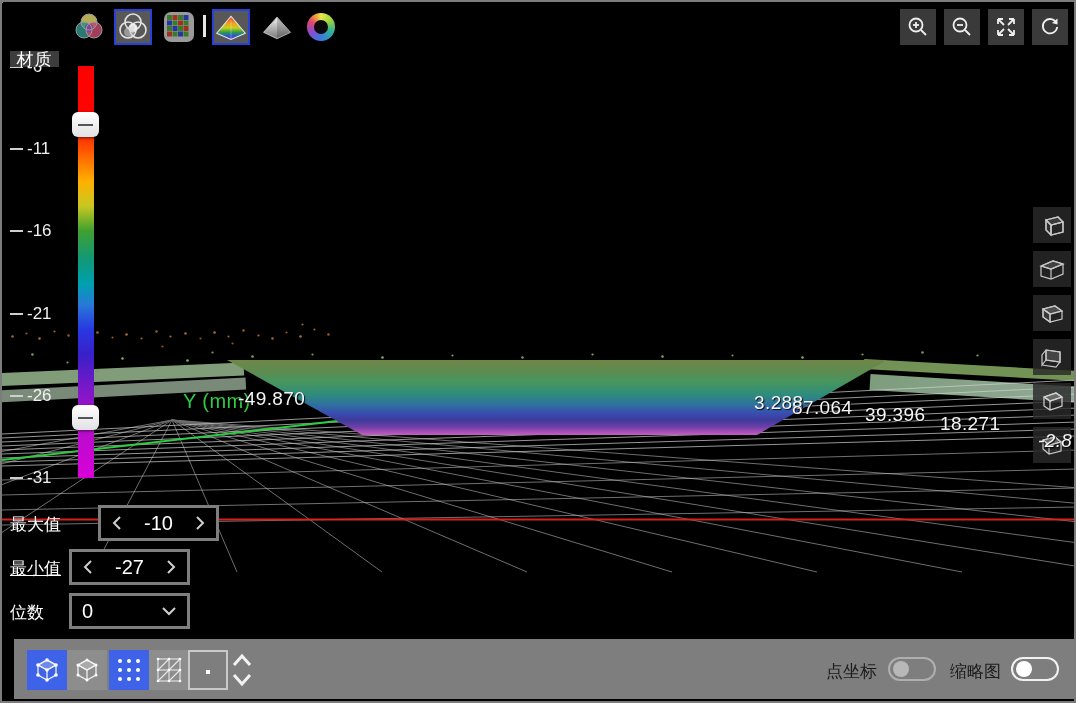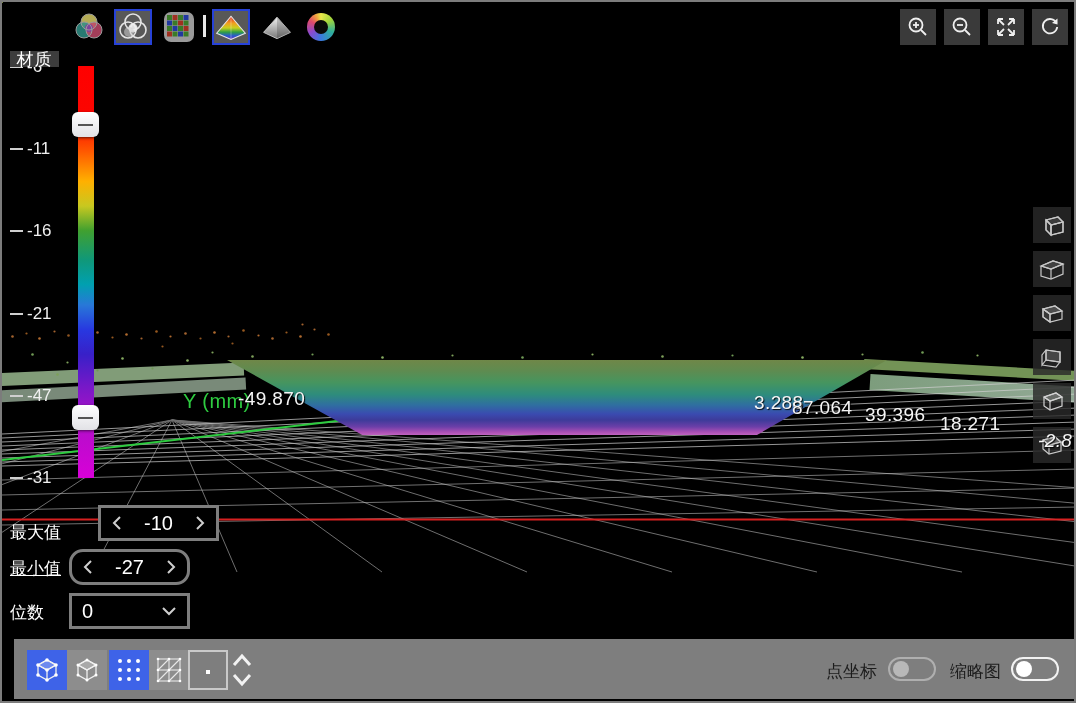--- a/index.html
+++ b/index.html
@@ -345,53 +345,53 @@
     <div class="ctick" style="top:218px;">
         <span class="dash"></span>
         <span class="lbl">-16</span>
       </div>
     <div class="ctick" style="top:301px;">
         <span class="dash"></span>
         <span class="lbl">-21</span>
       </div>
     <div class="ctick" style="top:383px;">
         <span class="dash"></span>
-        <span class="lbl">-47</span>
+        <span class="lbl">-26</span>
       </div>
     <div class="ctick" style="top:465px;">
         <span class="dash"></span>
         <span class="lbl">-31</span>
       </div>
     <div class="cbar"></div>
     <div class="chandle" style="top:110px;">
         <span class="hdash"></span>
       </div>
     <div class="chandle" style="top:403px;">
         <span class="hdash"></span>
       </div>
   </div>
 
   <div class="vpanel">
-    <div class="vrow-label" style="top:511px;margin-top:8px;">最大值</div>
+    <div class="vrow-label" style="top:511px;">最大值</div>
     <div class="vbox" style="top:503px;margin-left:29px;">
       <span class="chev">
         <svg width="12" height="18" viewBox="0 0 12 18" fill="none" stroke="#cfcfcf" stroke-width="2">
             <polyline points="9,3 3,9 9,15"></polyline>
           </svg>
       </span>
       <span class="val">-10</span>
       <span class="chev">
         <svg width="12" height="18" viewBox="0 0 12 18" fill="none" stroke="#cfcfcf" stroke-width="2">
             <polyline points="3,3 9,9 3,15"></polyline>
           </svg>
       </span>
     </div>
 
     <div class="vrow-label" style="top:555px;text-decoration:underline;">最小值</div>
-    <div class="vbox" style="top:547px;border-radius:14px;">
+    <div class="vbox" style="top:547px;">
       <span class="chev">
         <svg width="12" height="18" viewBox="0 0 12 18" fill="none" stroke="#cfcfcf" stroke-width="2">
             <polyline points="9,3 3,9 9,15"></polyline>
           </svg>
       </span>
       <span class="val">-27</span>
       <span class="chev">
         <svg width="12" height="18" viewBox="0 0 12 18" fill="none" stroke="#cfcfcf" stroke-width="2">
             <polyline points="3,3 9,9 3,15"></polyline>
           </svg>

